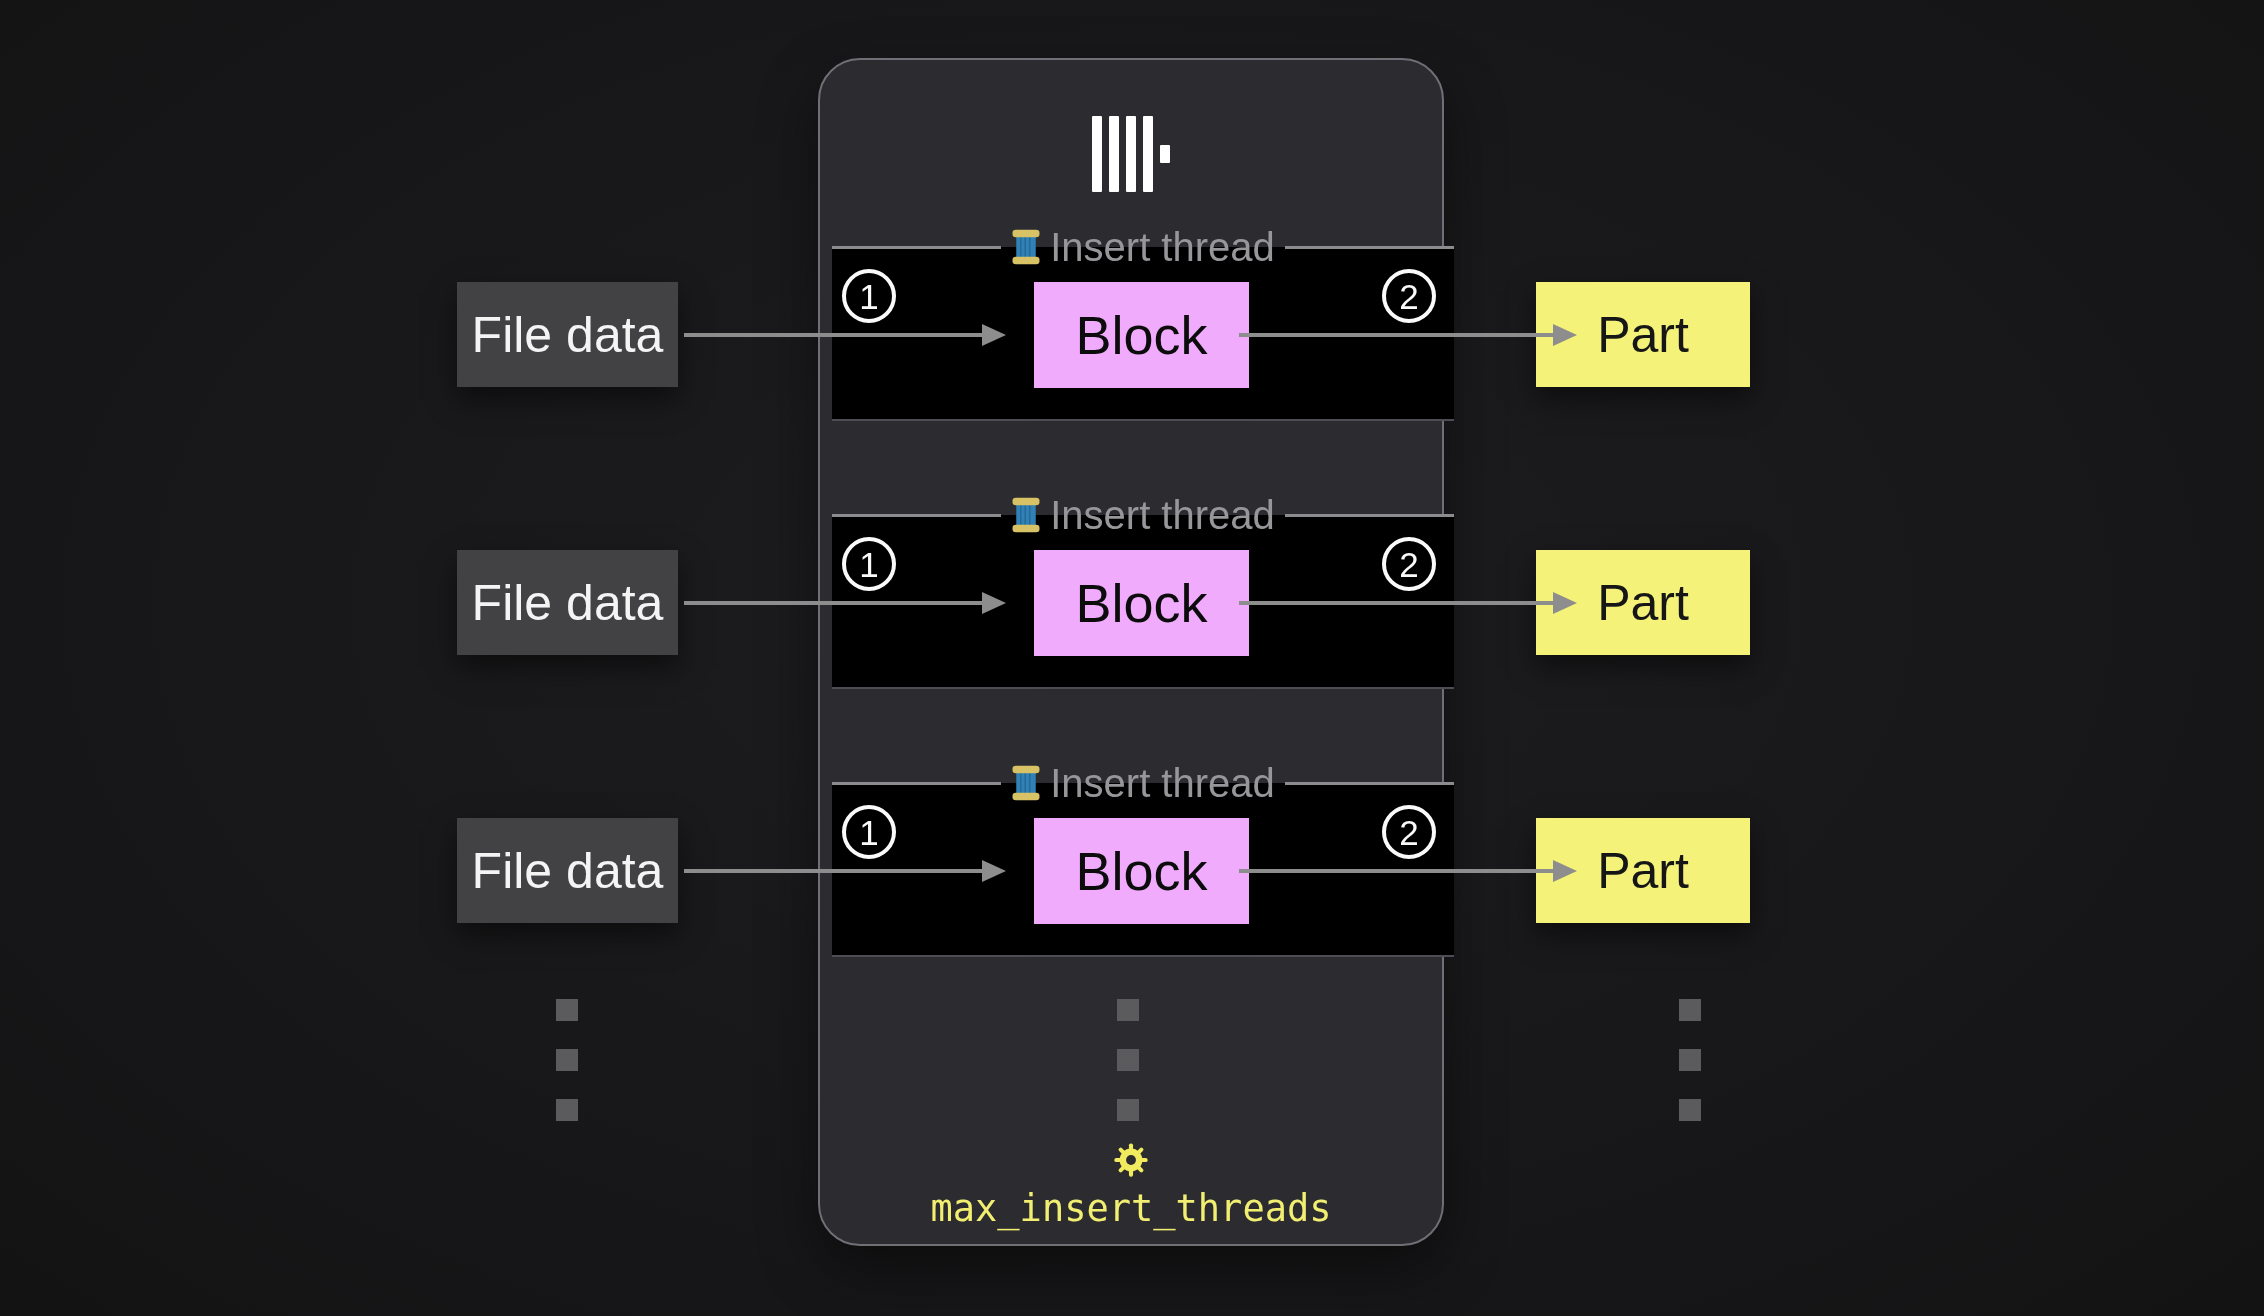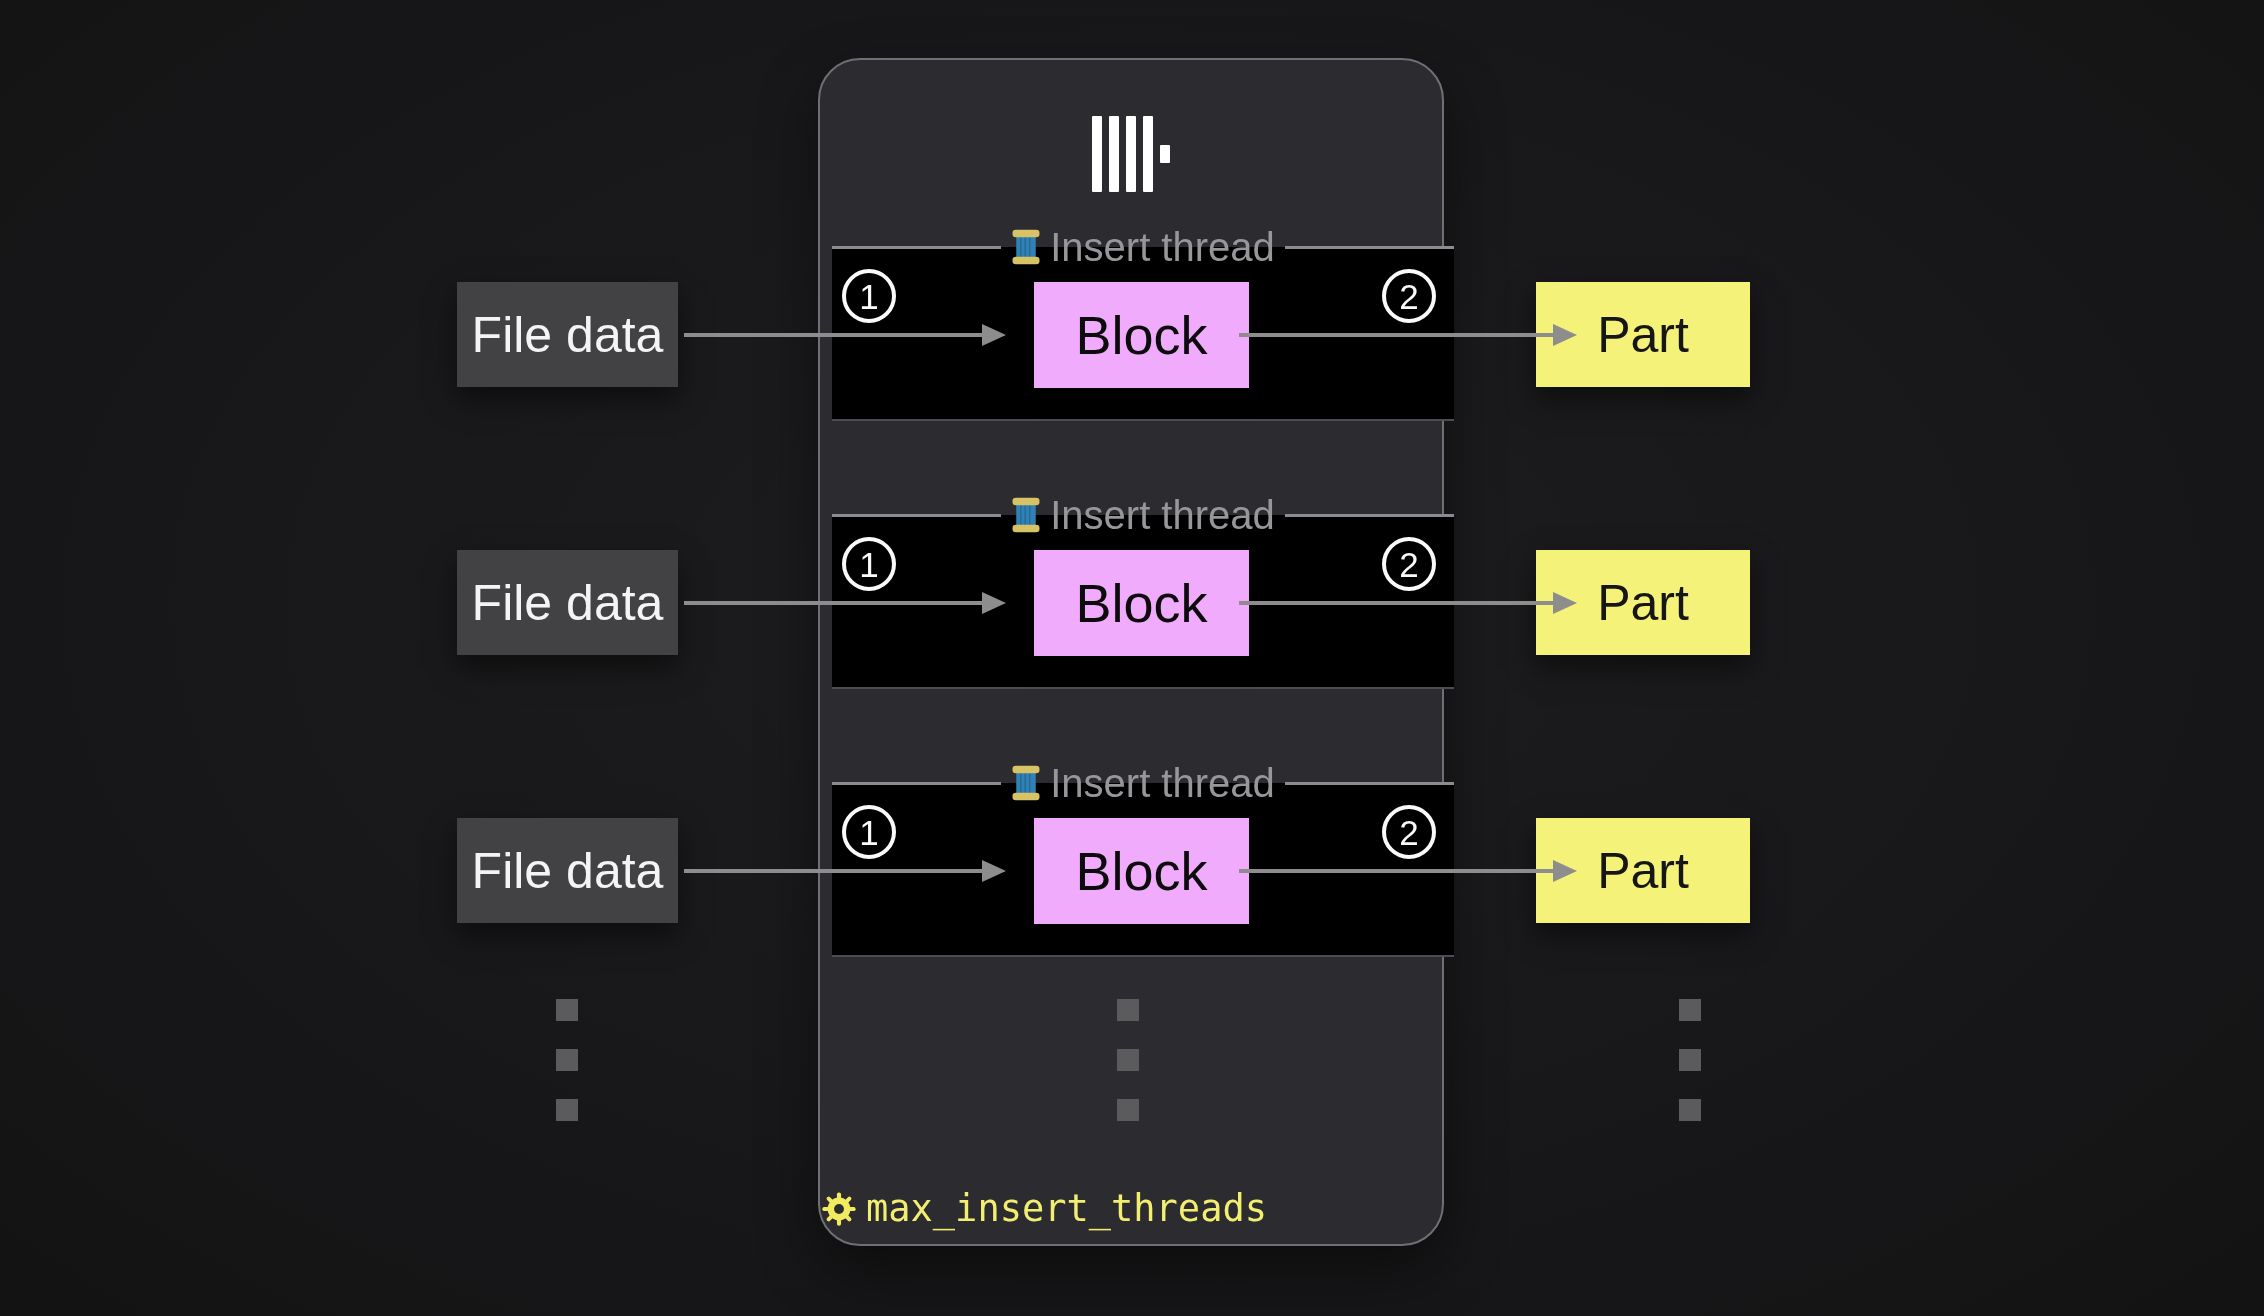--- a/index.html
+++ b/index.html
@@ -63,21 +63,21 @@
   .a-in{left:684px;width:322px;}
   .a-out{left:1239px;width:338px;}
   .ay-1{top:324px}.ay-2{top:592px}.ay-3{top:860px}
   
   .dots{position:absolute;top:999px;width:22px;display:flex;flex-direction:column;gap:28px;}
   .dots-left{left:556px}.dots-mid{left:1117px}.dots-right{left:1679px}
   .dot{width:22px;height:22px;background:#5b5b5d;}
   
   .settings{
     position:absolute;left:0;right:0;bottom:14px;
-    display:flex;flex-direction:row;align-items:center;gap:8px;
+    display:flex;flex-direction:column;align-items:center;gap:8px;
   }
   .setting-label{
     font-family:"DejaVu Sans Mono","Liberation Mono",monospace;
     font-size:37px;color:#f1ee71;
   }
 </style>
 </head>
 <body>
 
 <div class="canvas">

